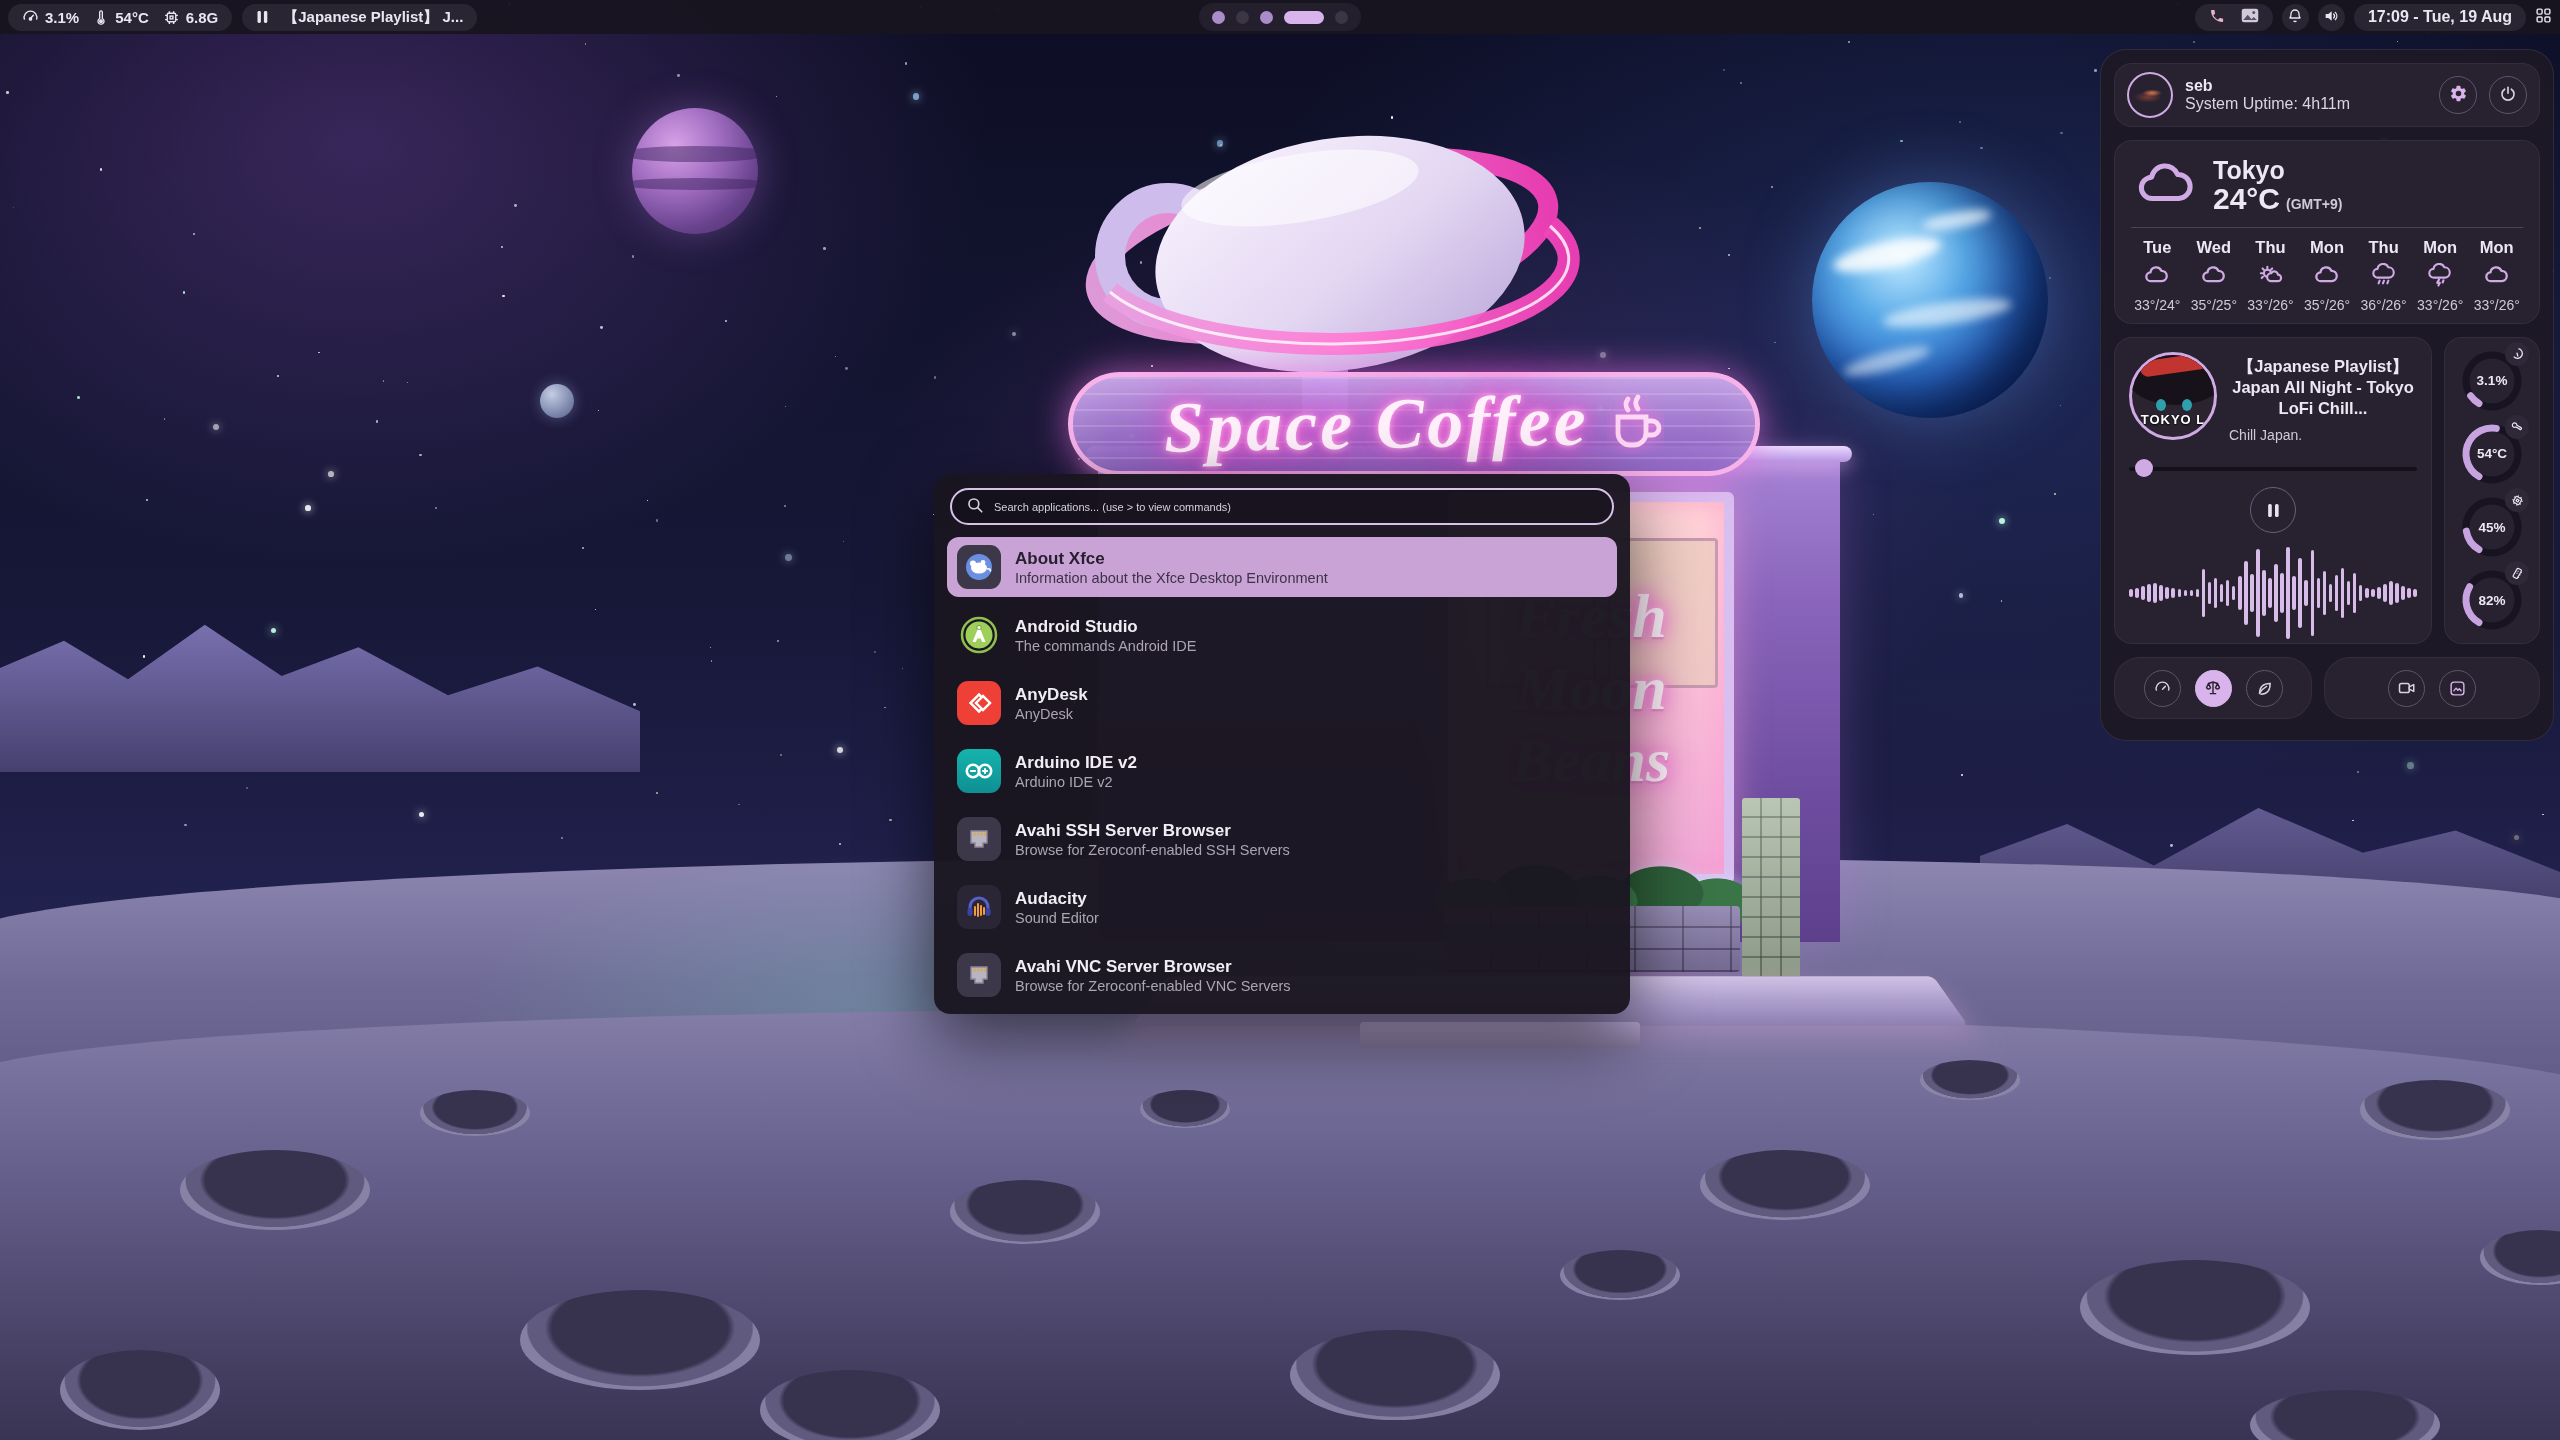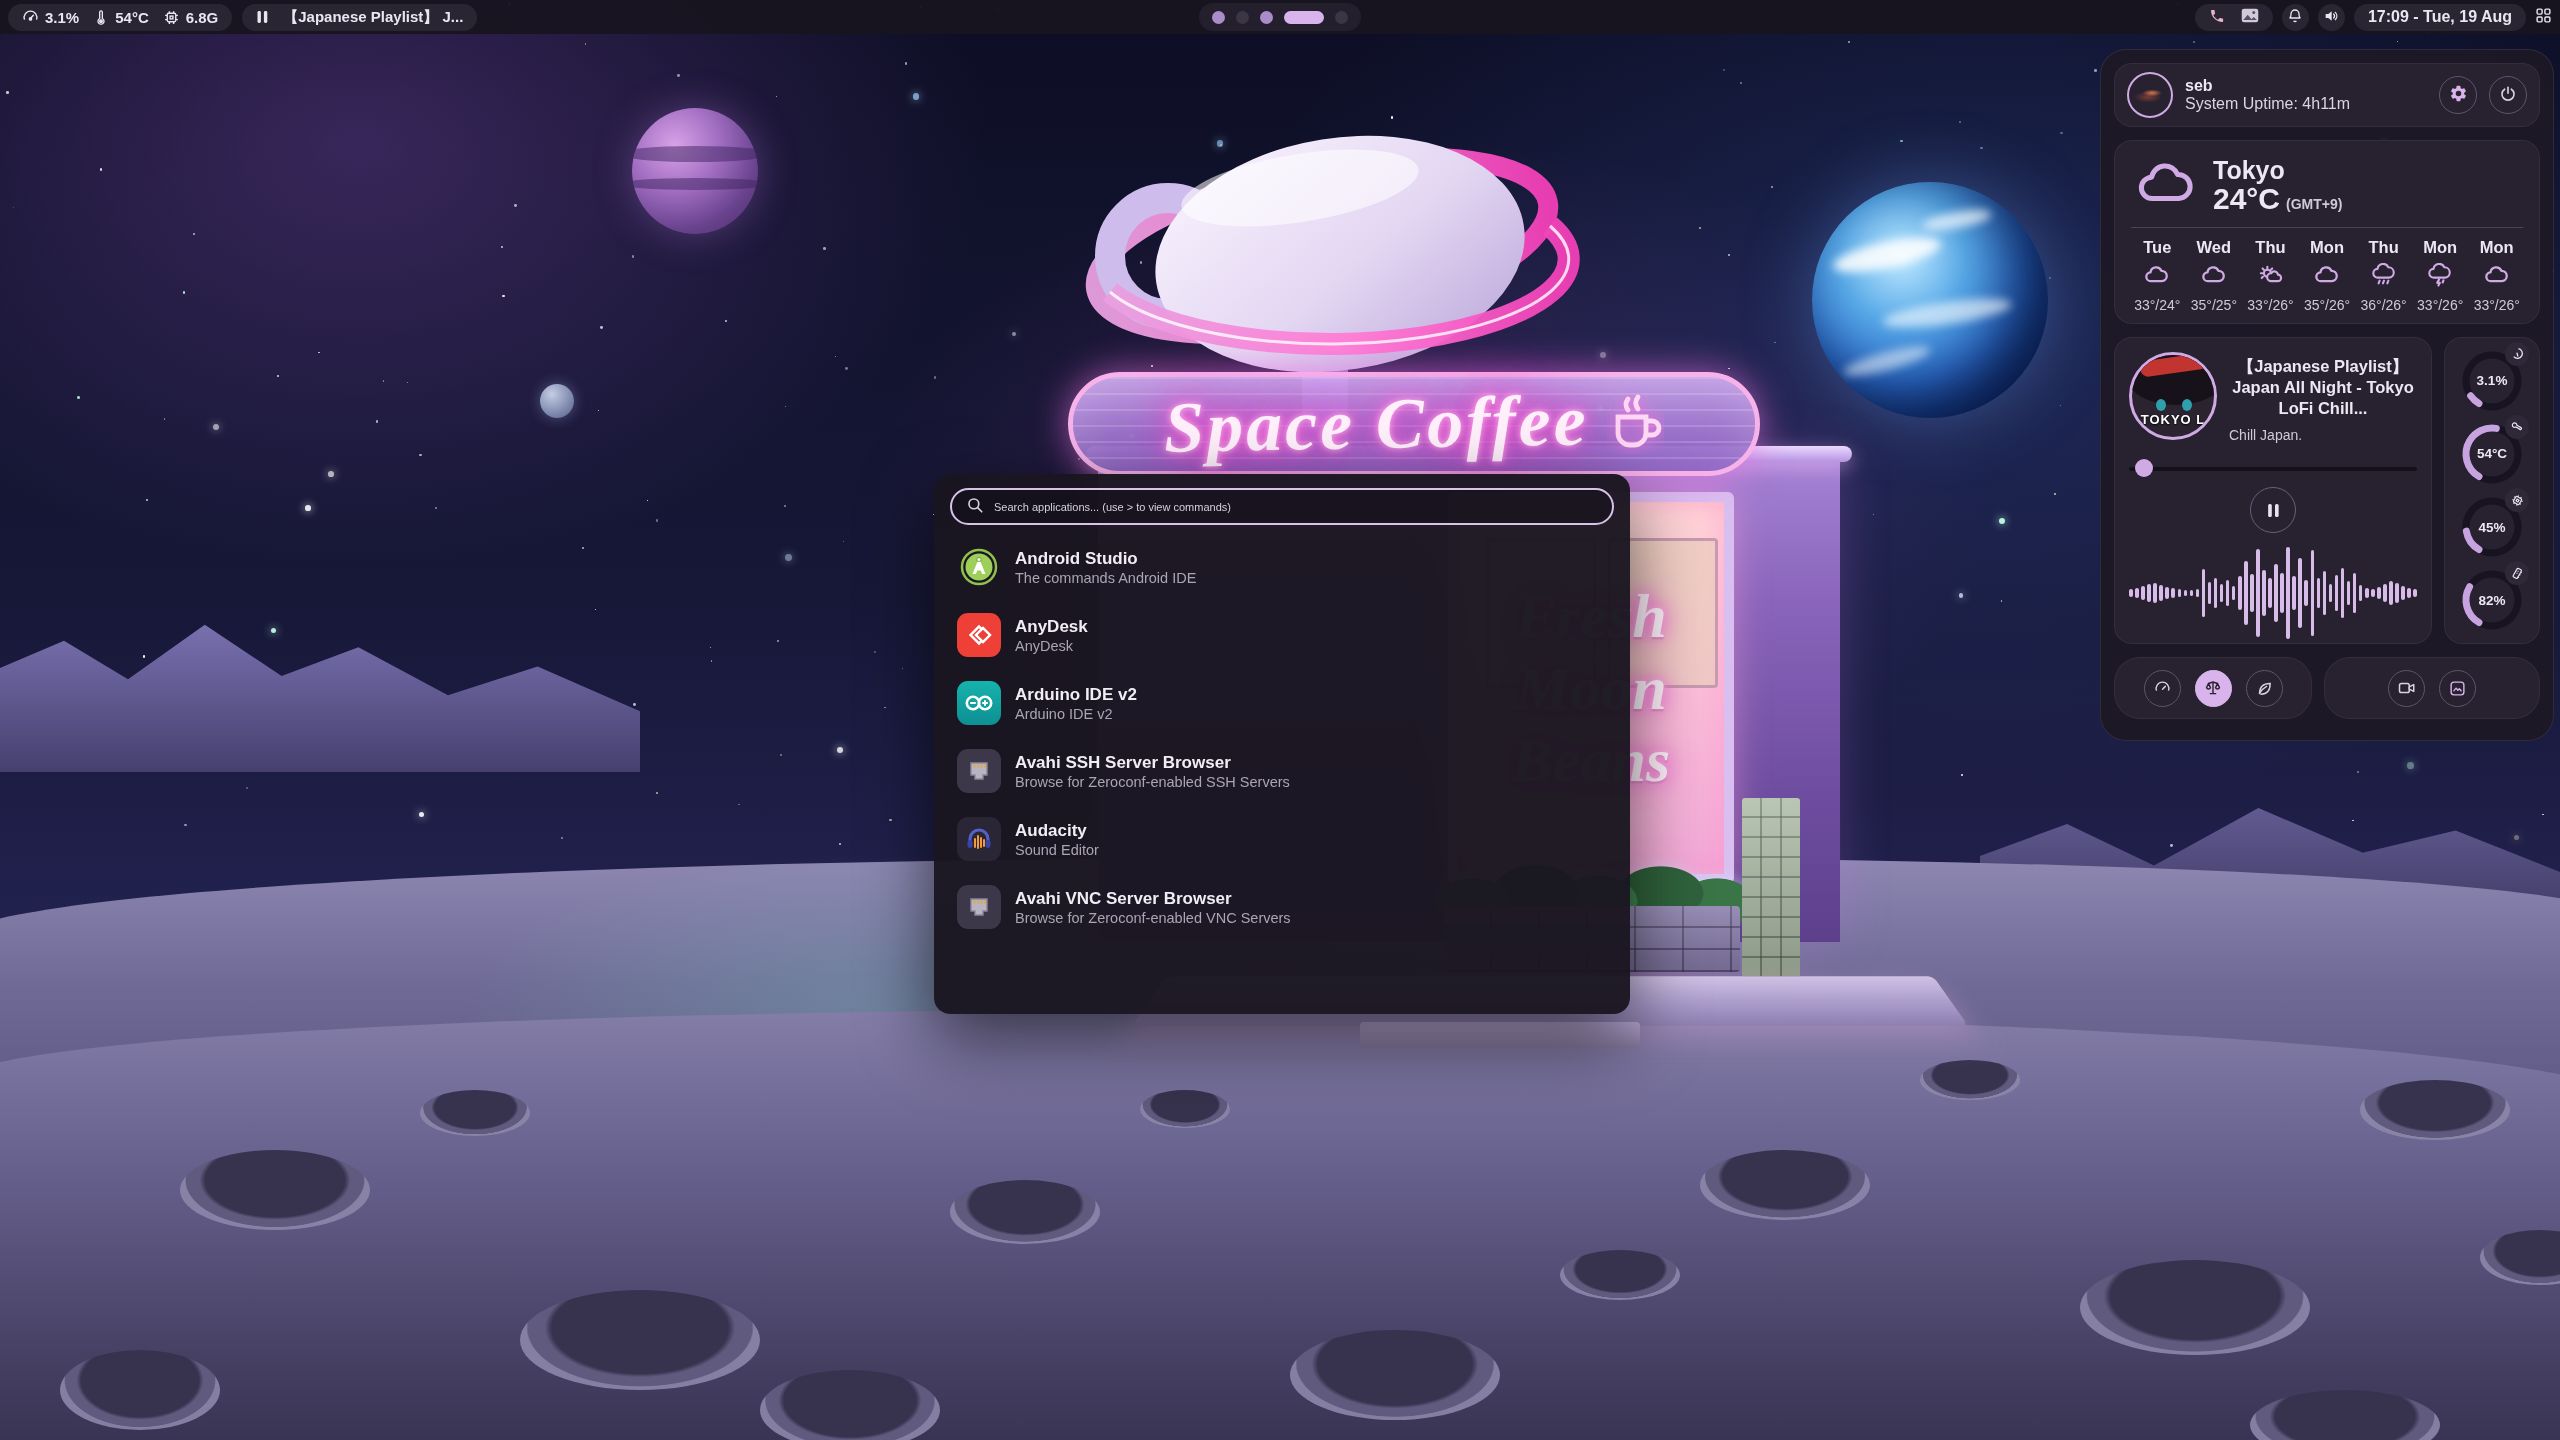--- a/index.html
+++ b/index.html
@@ -561,20 +561,35 @@
     <span>
       <svg width="18" height="18" viewBox="0 0 24 24" fill="none" stroke="#d6d0de" stroke-width="2.2">
           <circle cx="10.5" cy="10.5" r="6.5"></circle>
           <path d="M15.5 15.5L21 21" stroke-linecap="round"></path>
         </svg>
     </span>
     <input id="search-input" placeholder="Search applications... (use &gt; to view commands)" style="">
   </div>
   <div id="app-list">
 
+    <div class="app-row selected">
+      <span class="app-ic" style="background:#3c3749">
+        <svg width="34" height="34" viewBox="0 0 34 34">
+            <circle cx="17" cy="17" r="13" fill="#6b8fe0"></circle>
+            <ellipse cx="17" cy="18" rx="8" ry="5.5" fill="#fff"></ellipse>
+            <circle cx="11" cy="13.5" r="3" fill="#fff"></circle>
+            <circle cx="21" cy="12.5" r="2.4" fill="#fff"></circle>
+            <path d="M25 19c3-1 4 1 3 2.5" stroke="#fff" stroke-width="1.6" fill="none"></path>
+          </svg>
+      </span>
+      <span>
+        <div class="app-name">About Xfce</div>
+        <div class="app-desc">Information about the Xfce Desktop Environment</div>
+      </span>
+    </div>
 
     <div class="app-row">
       <span class="app-ic">
         <svg width="40" height="40" viewBox="0 0 40 40">
             <circle cx="20" cy="20" r="17" fill="none" stroke="#8fbf4d" stroke-width="2.5"></circle>
             <circle cx="20" cy="20" r="13.5" fill="#9ecf5a"></circle>
             <path d="M20 11l6.5 16h-3.4l-1.3-3.4h-3.6L16.9 27h-3.4z" fill="#fff"></path>
             <circle cx="20" cy="12.5" r="2.2" fill="#e8f5d8" stroke="#5a8f2f" stroke-width=".8"></circle>
             <path d="M20 14.7v3" stroke="#fff" stroke-width="1.4"></path>
           </svg>

